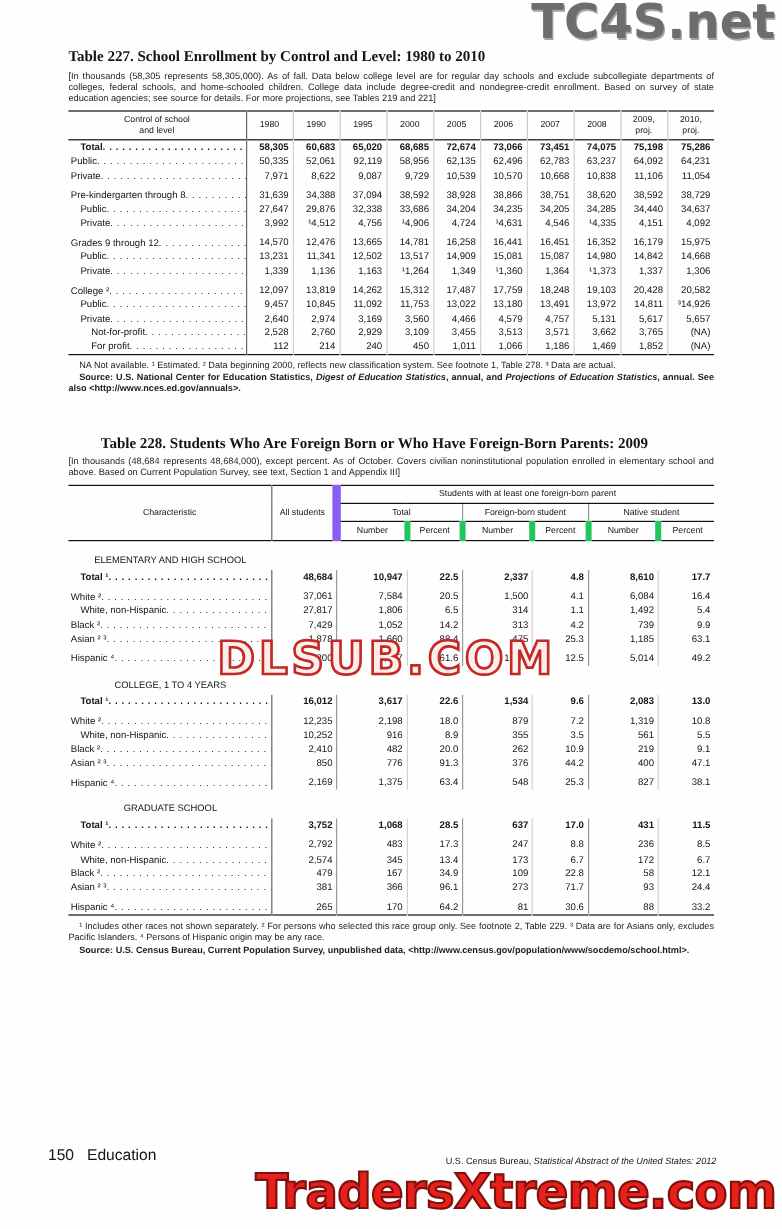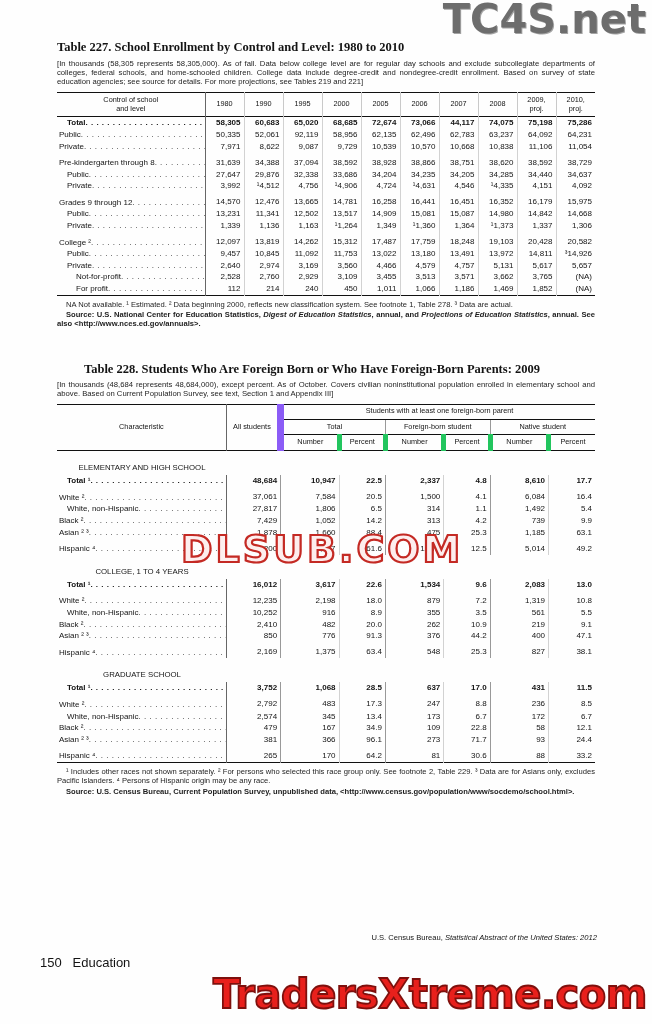--- a/index.html
+++ b/index.html
@@ -37,21 +37,21 @@
   .dots::after{content:" . . . . . . . . . . . . . . . . . . . . . . . . . . . . . . . . . . . . . . . . . . . . . . .";letter-spacing:.5px;}
   tr.b{font-weight:700;}
   tr.gap>td{padding-top:5px;}
   td.section-cell{padding:5px 0 1px;}
   .sec-label{display:inline-block;width:170px;text-align:center;font-size:7.8px;white-space:nowrap;}
 
   .fnote{font-size:7.6px;line-height:9.3px;text-indent:9px;margin-top:4px;text-align:justify;color:#1d1d1d;}
   .src{margin-top:1px;font-weight:bold;}
 
   .footer-left{position:absolute;left:40px;top:955px;font-size:13px;white-space:pre;}
-  .footer-right{position:absolute;right:55px;top:933px;font-size:7.6px;}
+  .footer-right{position:absolute;right:55px;top:963px;font-size:7.6px;}
 
   .wm{position:absolute;font-weight:700;white-space:nowrap;font-family:"DejaVu Sans",sans-serif;}
   .wm-top{top:-3px;right:6px;font-size:40px;line-height:44px;color:#6d6d6d;
           text-shadow:1px 1px 0 rgba(90,90,90,.55);}
   .wm-mid{top:528px;left:181px;font-size:38px;line-height:42px;letter-spacing:3px;color:#fdeeee;
           -webkit-text-stroke:2.2px #c42a24;text-shadow:0 0 1px #c42a24;}
   .wm-bottom{top:971px;right:5px;font-size:40px;line-height:46px;color:#e8201c;
           -webkit-text-stroke:1.8px #7e100d;letter-spacing:-.5px;}
 </style>
 </head>
@@ -104,21 +104,21 @@
                 <span class="lbl">Total</span>
                 <span class="dots"></span>
               </div>
             </td>
             <td class="num">58,305</td>
             <td class="num">60,683</td>
             <td class="num">65,020</td>
             <td class="num">68,685</td>
             <td class="num">72,674</td>
             <td class="num">73,066</td>
-            <td class="num">44,117</td>
+            <td class="num">73,451</td>
             <td class="num">74,075</td>
             <td class="num">75,198</td>
             <td class="num">75,286</td>
           </tr>
           <tr>
             <td class="stub">
               <div class="lblrow ind0">
                 <span class="lbl">Public</span>
                 <span class="dots"></span>
               </div>

